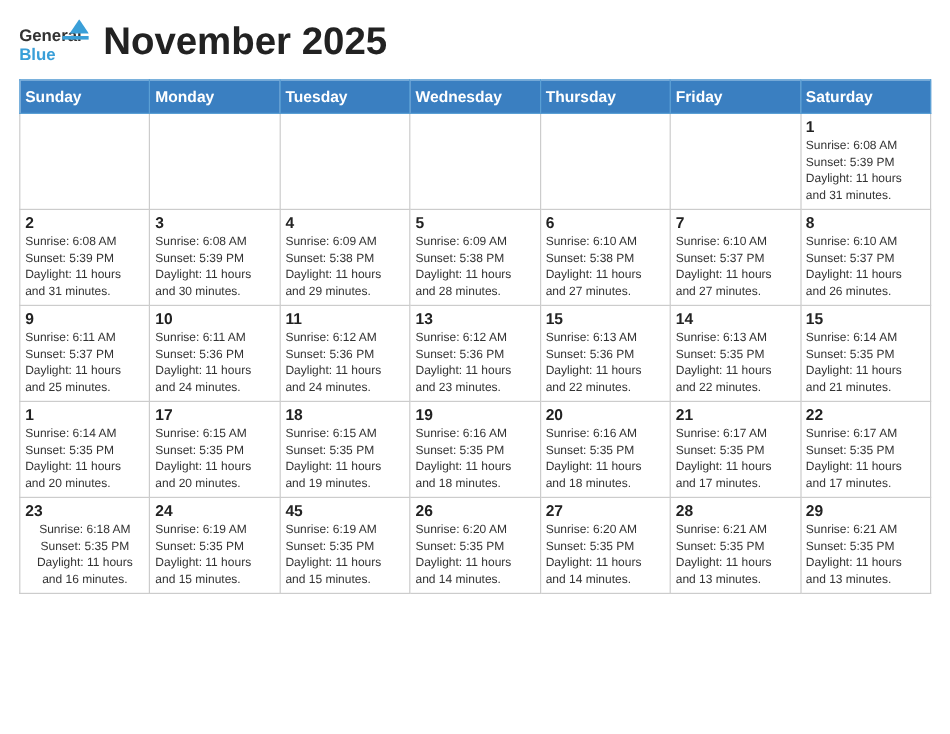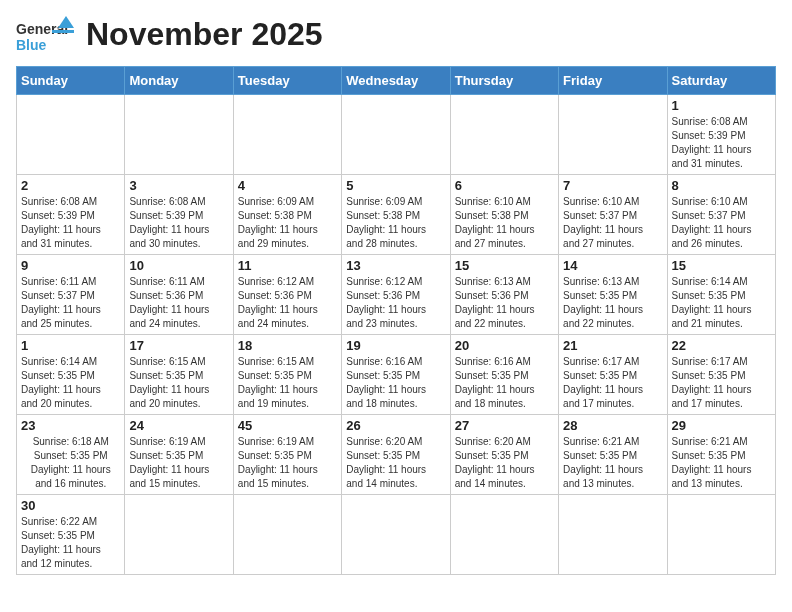--- a/index.html
+++ b/index.html
@@ -323,29 +323,14 @@
 and 13 minutes.</div>
         </td>
         <td>
           <div class="day-number">29</div>
           <div class="day-info" style="white-space: pre-line;">Sunrise: 6:21 AM
 Sunset: 5:35 PM
 Daylight: 11 hours
 and 13 minutes.</div>
         </td>
       </tr>
-      <tr>
-        <td>
-          <div class="day-number">30</div>
-          <div class="day-info" style="white-space: pre-line;">Sunrise: 6:22 AM
-Sunset: 5:35 PM
-Daylight: 11 hours
-and 12 minutes.</div>
-        </td>
-        <td class="empty-cell"></td>
-        <td class="empty-cell"></td>
-        <td class="empty-cell"></td>
-        <td class="empty-cell"></td>
-        <td class="empty-cell"></td>
-        <td class="empty-cell"></td>
-      </tr>
     </tbody>
 </table>
 
 </body></html>

